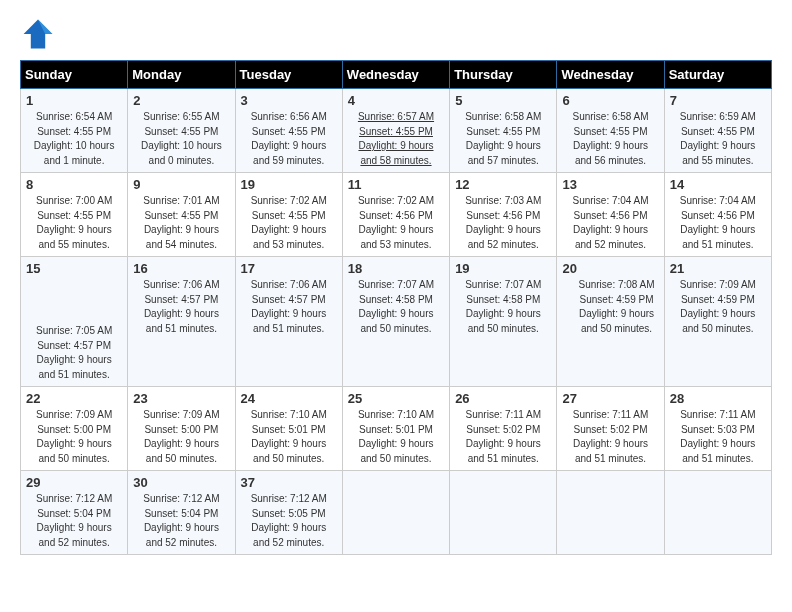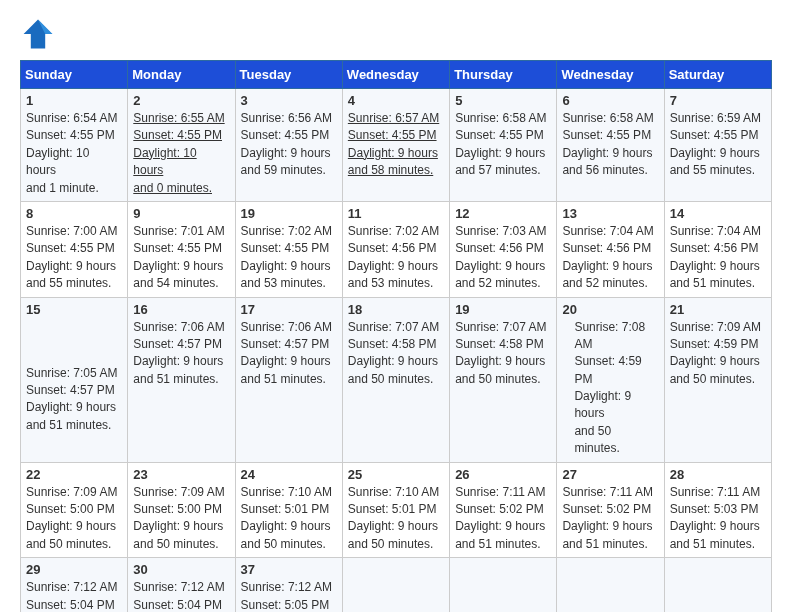--- a/index.html
+++ b/index.html
@@ -50,21 +50,21 @@
     .location {
       font-size: 14px;
       color: #555;
     }
     table {
       width: 100%;
       border-collapse: collapse;
       table-layout: fixed;
     }
     thead tr th {
-      background: #1d4ed8;
+      background: #000000;
       color: #fff;
       font-size: 13px;
       font-weight: bold;
       padding: 6px 4px;
       text-align: left;
       border: 1px solid #2d6aa0;
     }
     tbody tr td {
       border: 1px solid #ccc;
       vertical-align: top;
@@ -79,23 +79,24 @@
     tbody tr:nth-child(even) td {
       background: #ffffff;
     }
     .day-num {
       font-size: 13px;
       font-weight: bold;
       display: block;
       margin-bottom: 2px;
     }
     .day-info {
-      font-size: 12px;
+      font-size: 10px;
       line-height: 1.45;
       color: #333;
+      text-align: center;
     }
     td.empty {
       background: #f9f9f9;
     }
   </style>
 </head>
 <body>
 
 <div class="page">
   <div class="header-area">
@@ -131,21 +132,21 @@
     <tr>
           <td>
             <span class="day-num">1</span>
             <div class="day-info" style="white-space: pre-line;">Sunrise: 6:54 AM
 Sunset: 4:55 PM
 Daylight: 10 hours
 and 1 minute.</div>
           </td>
           <td>
             <span class="day-num">2</span>
-            <div class="day-info" style="white-space: pre-line; text-decoration: underline;">Sunrise: 6:55 AM
+            <div class="day-info" style="white-space: pre-line;">Sunrise: 6:55 AM
 Sunset: 4:55 PM
 Daylight: 10 hours
 and 0 minutes.</div>
           </td>
           <td>
             <span class="day-num">3</span>
             <div class="day-info" style="white-space: pre-line;">Sunrise: 6:56 AM
 Sunset: 4:55 PM
 Daylight: 9 hours
 and 59 minutes.</div>

